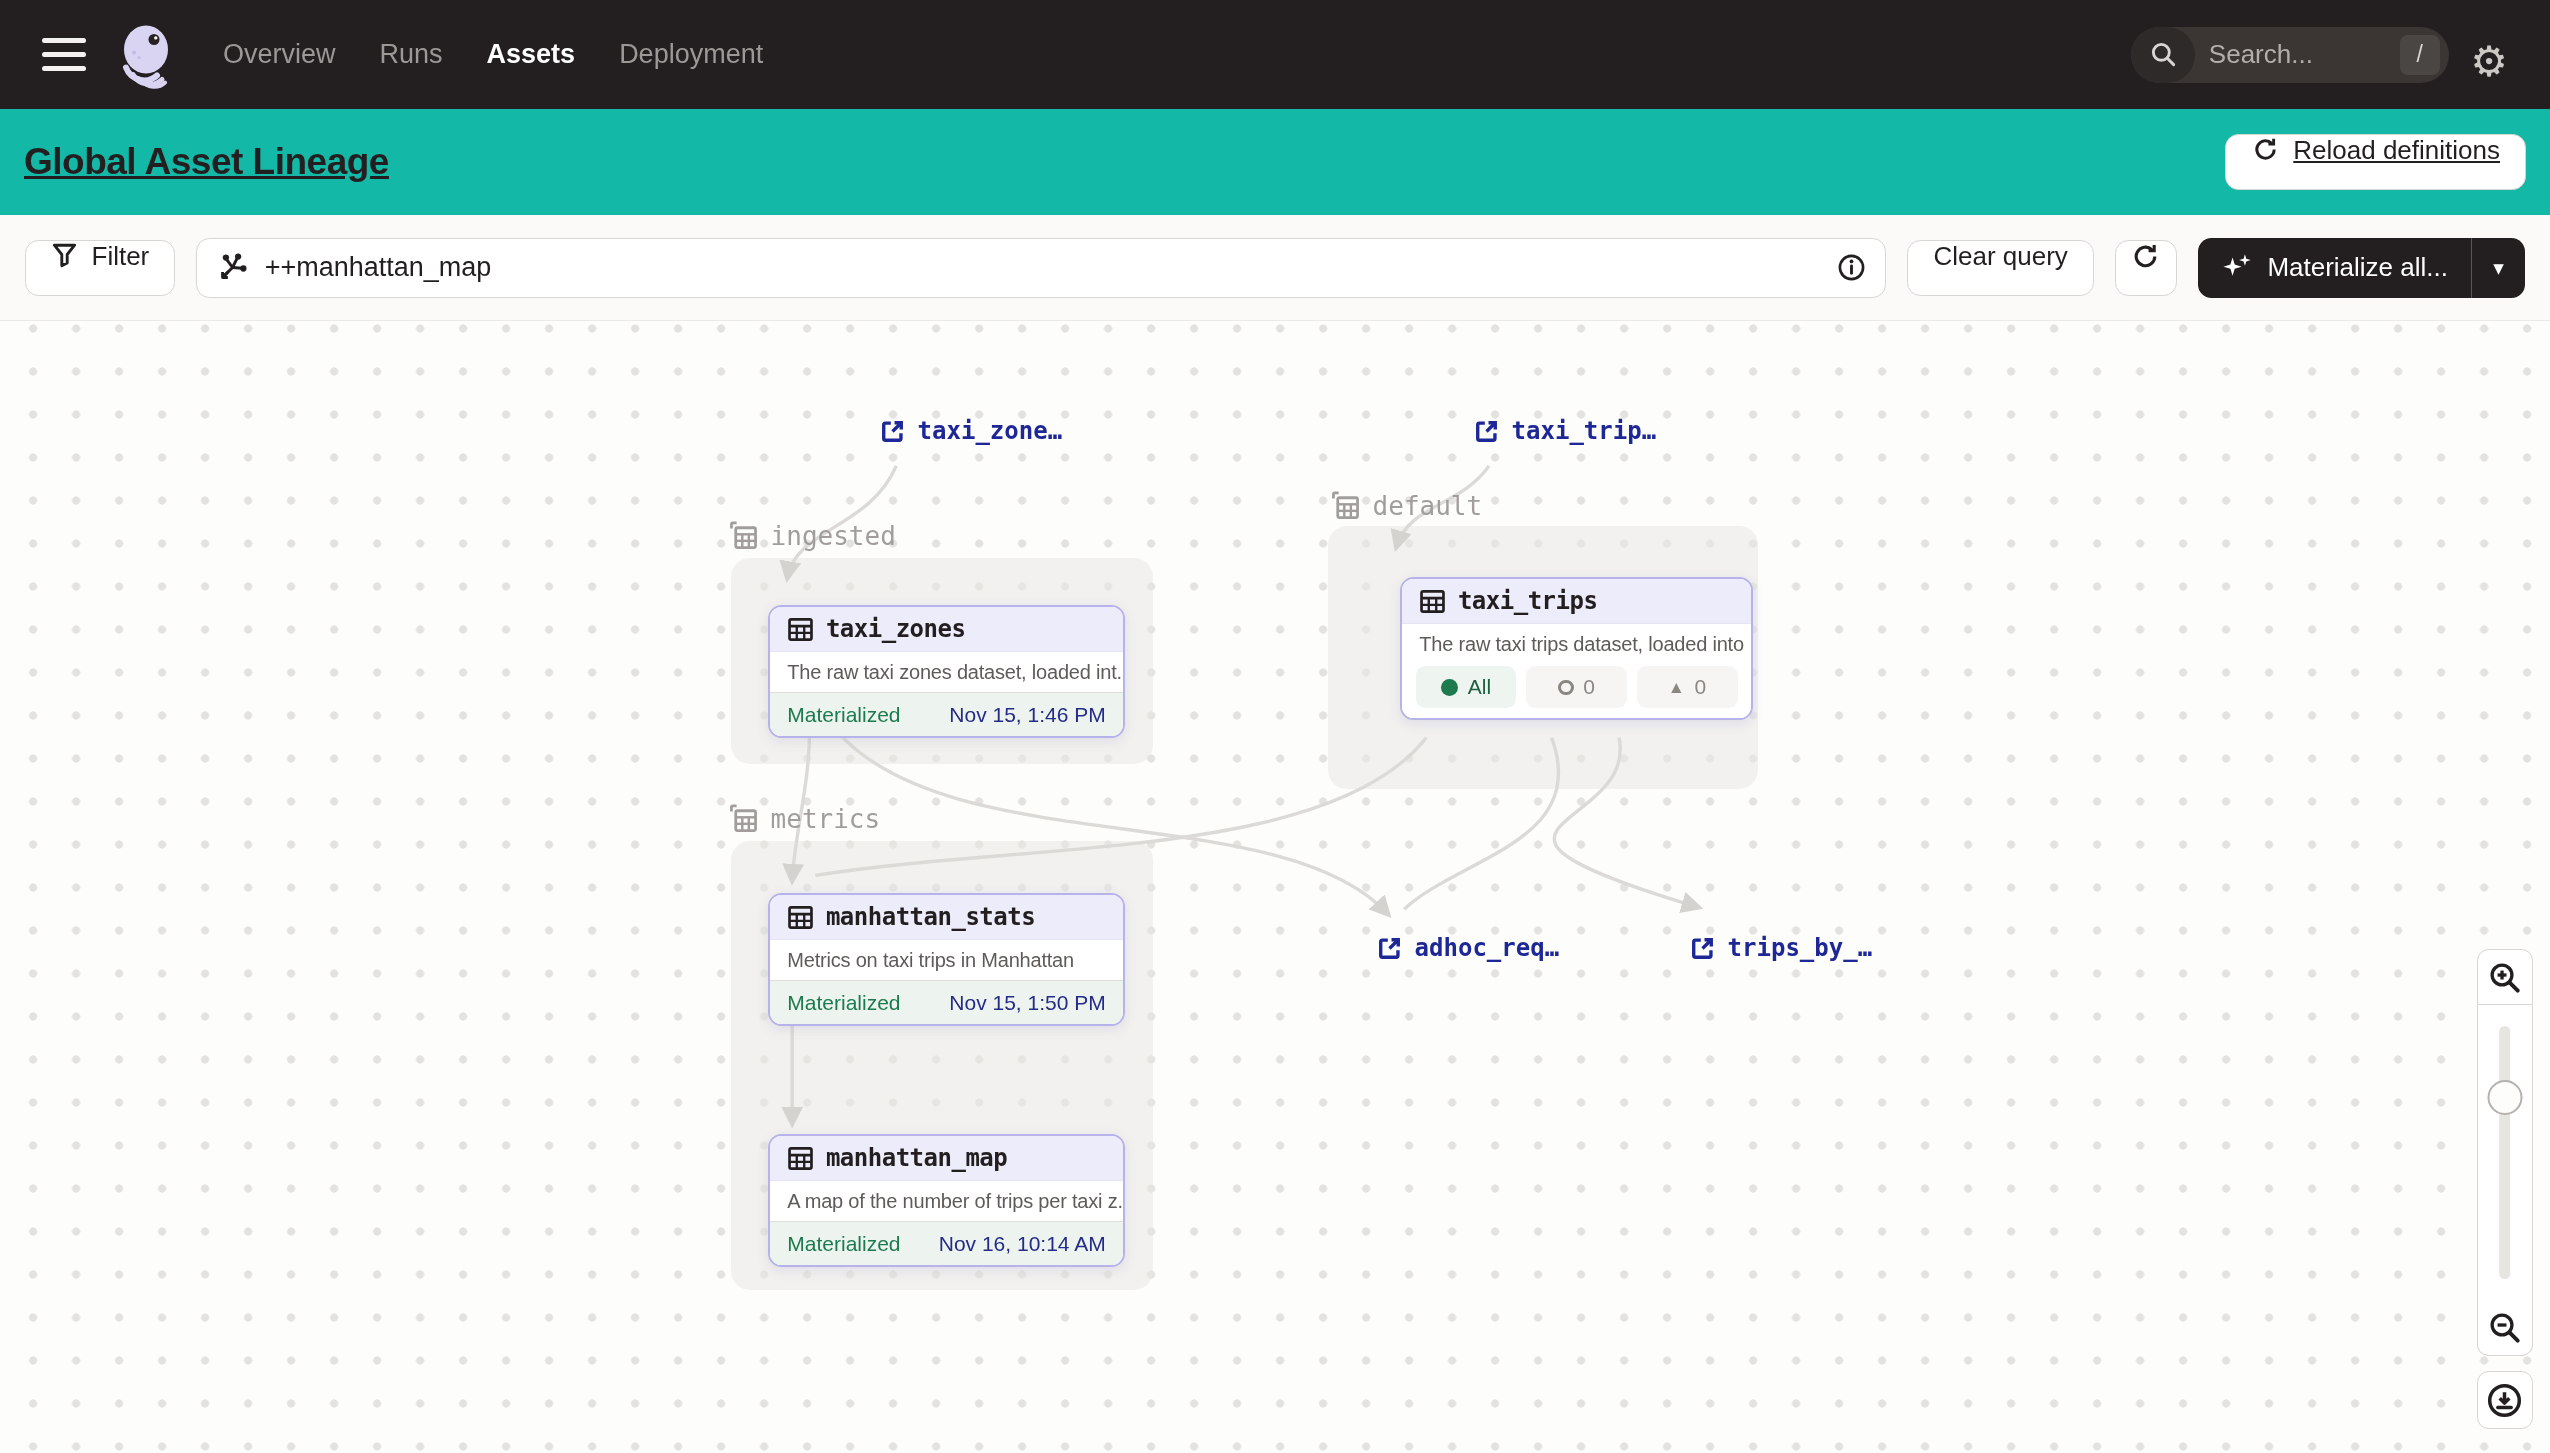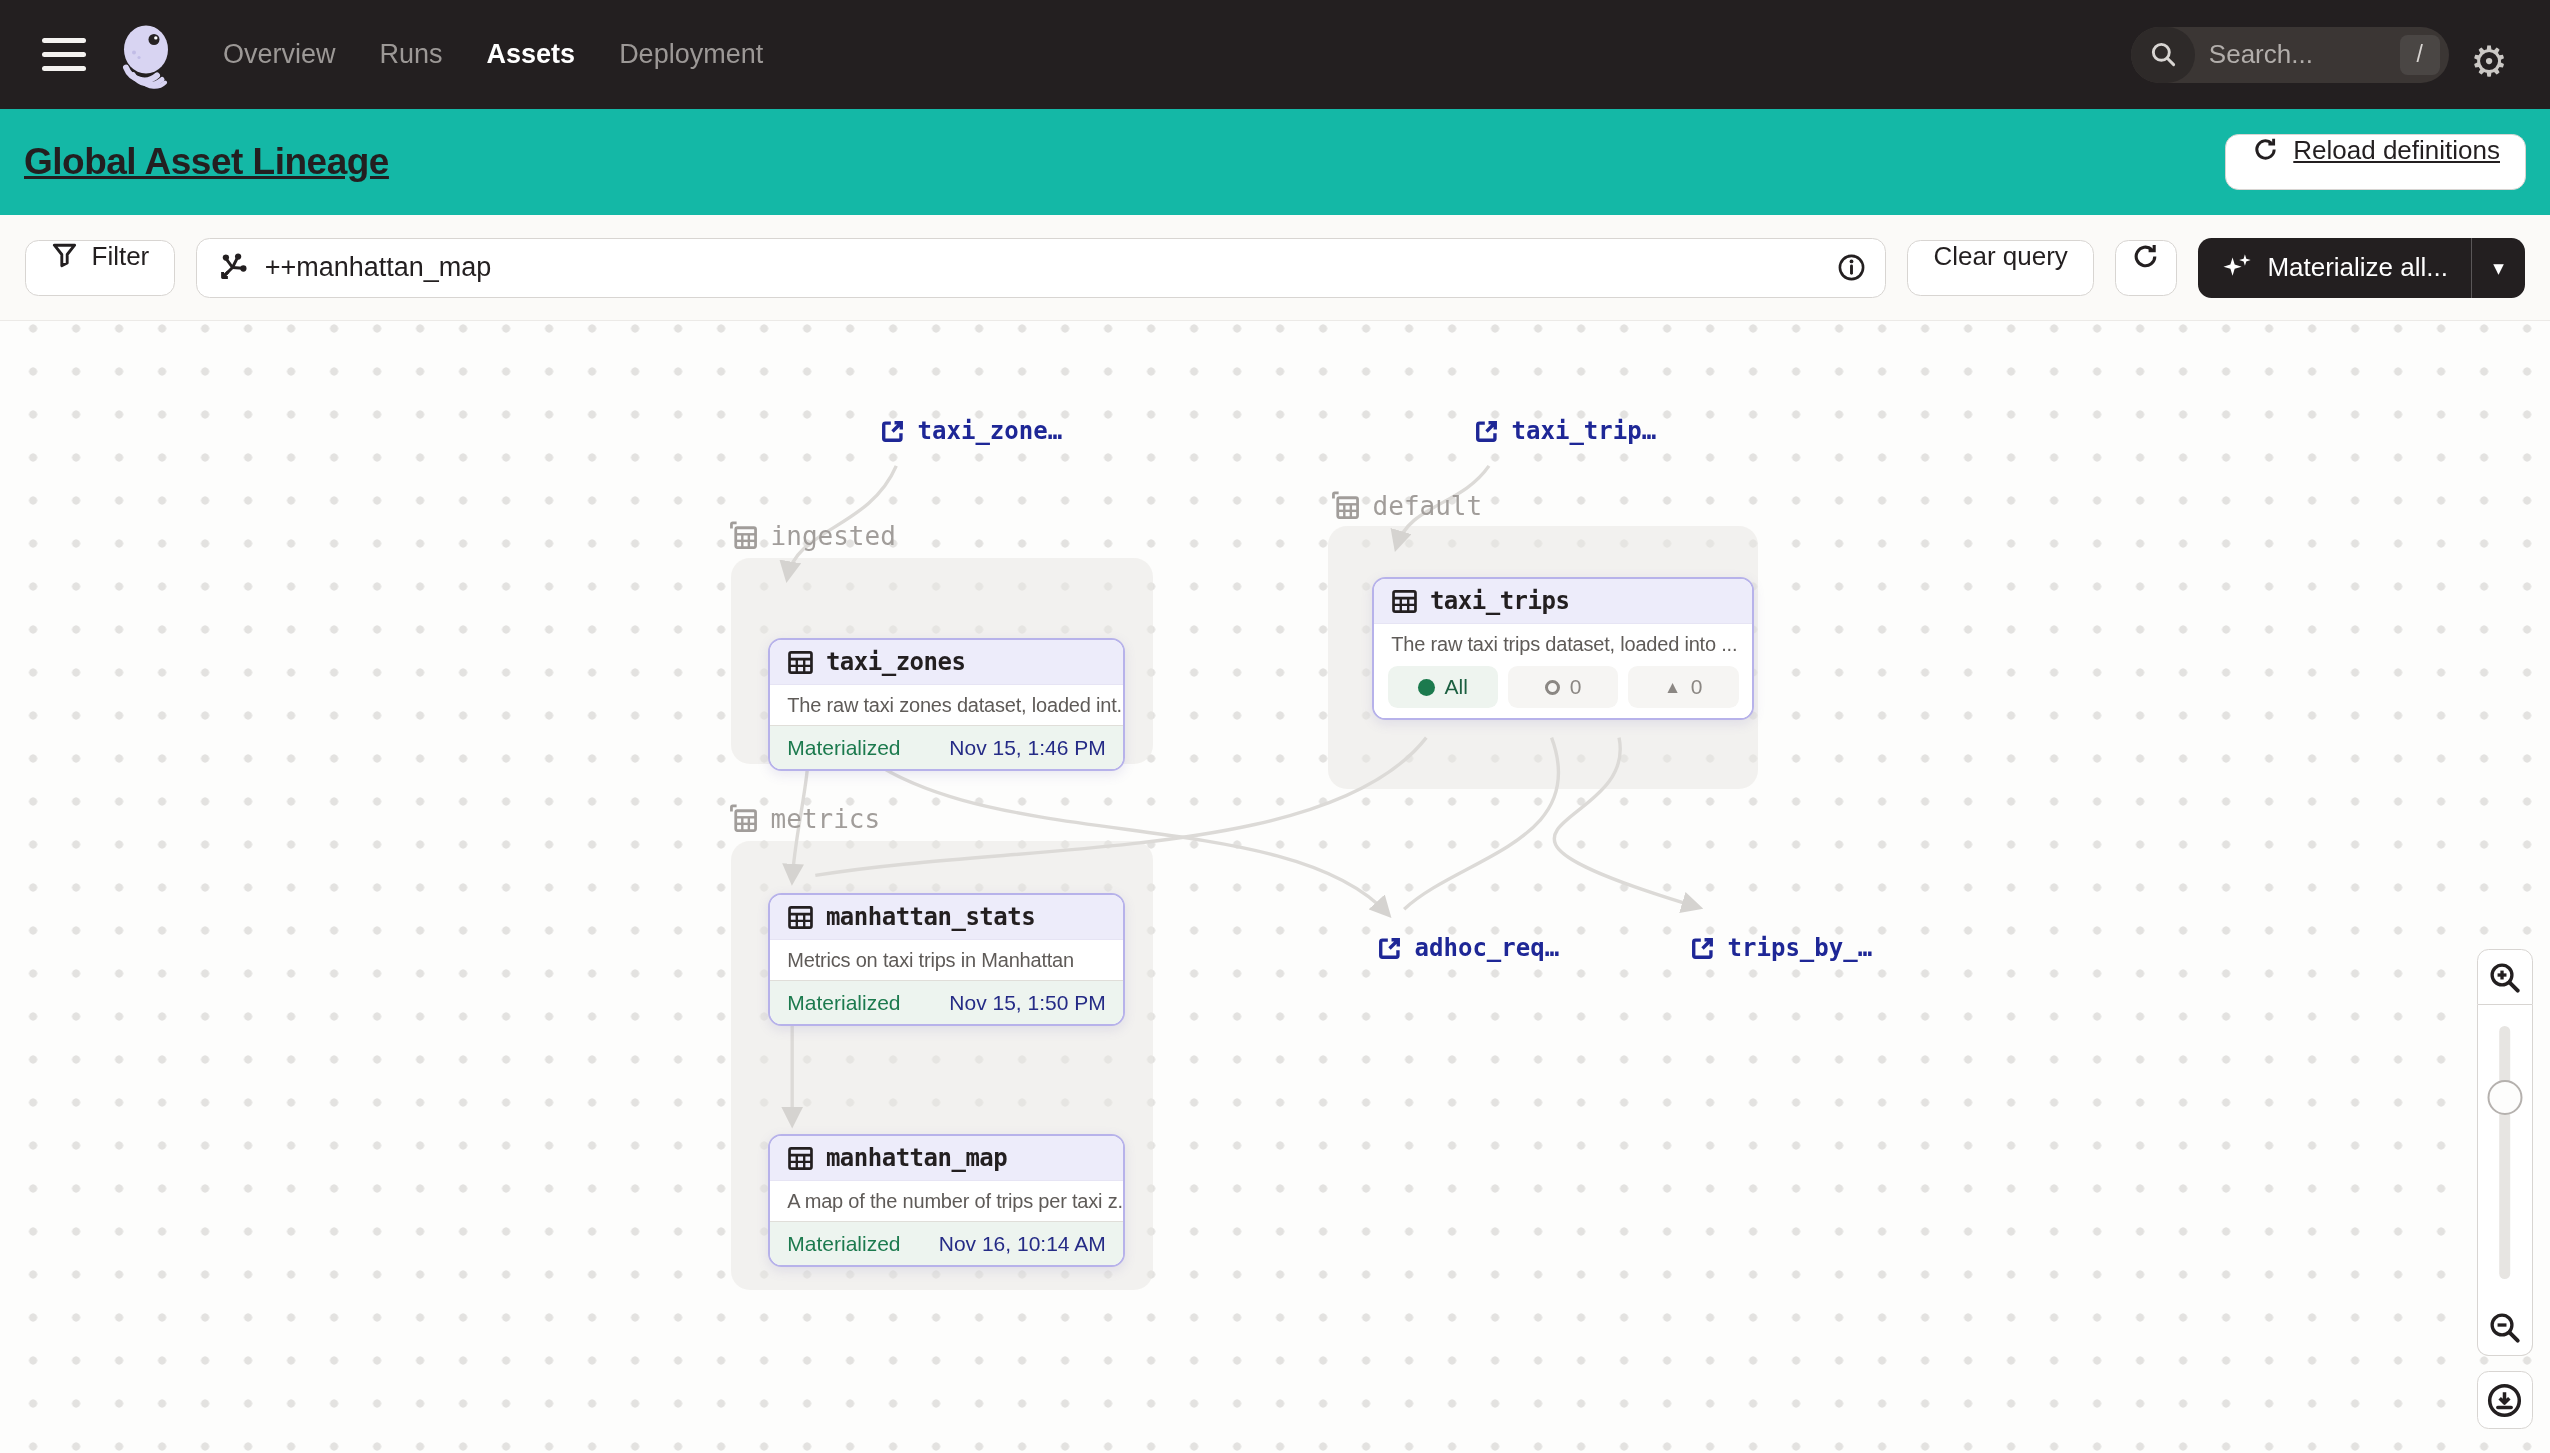--- a/index.html
+++ b/index.html
@@ -288,39 +288,39 @@
     <span>adhoc_req…</span>
   </div>
   <div class="ext-link mono" style="left:1689px; top:613px;">
     <svg class="icon" width="27" height="27" viewBox="0 0 16 16">
       <path d="M7 3 H3.8 A1 1 0 0 0 2.8 4 V12.2 A1 1 0 0 0 3.8 13.2 H12 A1 1 0 0 0 13 12.2 V9" fill="none" stroke="#1e2796" stroke-width="2"></path>
       <path d="M9.2 2.8 H13.2 V6.8 M13.2 2.8 L8 8" fill="none" stroke="#1e2796" stroke-width="2"></path>
     </svg>
     <span>trips_by_…</span>
   </div>
 
-  <div class="asset-node" style="left:768px; top:284px;margin-top:33px;">
+  <div class="asset-node" style="left:768px; top:284px;">
     <div class="node-header">
       <svg class="icon" width="27" height="27" viewBox="0 0 16 16">
         <rect x="1.5" y="2" width="13" height="12" rx="1" fill="none" stroke="#231f20" stroke-width="1.6"></rect>
         <line x1="1.5" y1="6" x2="14.5" y2="6" stroke="#231f20" stroke-width="1.6"></line>
         <line x1="1.5" y1="10" x2="14.5" y2="10" stroke="#231f20" stroke-width="1.4"></line>
         <line x1="5.8" y1="6" x2="5.8" y2="14" stroke="#231f20" stroke-width="1.4"></line>
         <line x1="10.2" y1="6" x2="10.2" y2="14" stroke="#231f20" stroke-width="1.4"></line>
       </svg>
       <span class="node-name mono">taxi_zones</span>
     </div>
     <div class="node-desc">The raw taxi zones dataset, loaded int...</div>
     <div class="node-footer">
       <span class="status-mat">Materialized</span>
       <span class="ts">Nov 15, 1:46 PM</span>
     </div>
   </div>
 
-  <div class="asset-node" style="left:1372px; top:256px; width:382px;">
+  <div class="asset-node" style="left:1400px; top:256px; width:353px;">
     <div class="node-header">
       <svg class="icon" width="27" height="27" viewBox="0 0 16 16">
         <rect x="1.5" y="2" width="13" height="12" rx="1" fill="none" stroke="#231f20" stroke-width="1.6"></rect>
         <line x1="1.5" y1="6" x2="14.5" y2="6" stroke="#231f20" stroke-width="1.6"></line>
         <line x1="1.5" y1="10" x2="14.5" y2="10" stroke="#231f20" stroke-width="1.4"></line>
         <line x1="5.8" y1="6" x2="5.8" y2="14" stroke="#231f20" stroke-width="1.4"></line>
         <line x1="10.2" y1="6" x2="10.2" y2="14" stroke="#231f20" stroke-width="1.4"></line>
       </svg>
       <span class="node-name mono">taxi_trips</span>
     </div>

